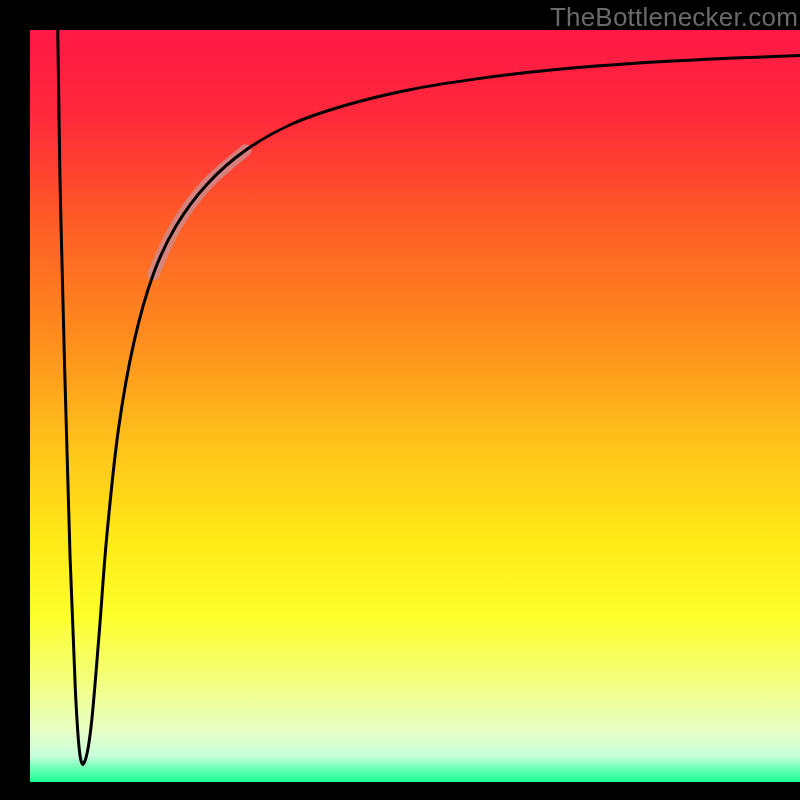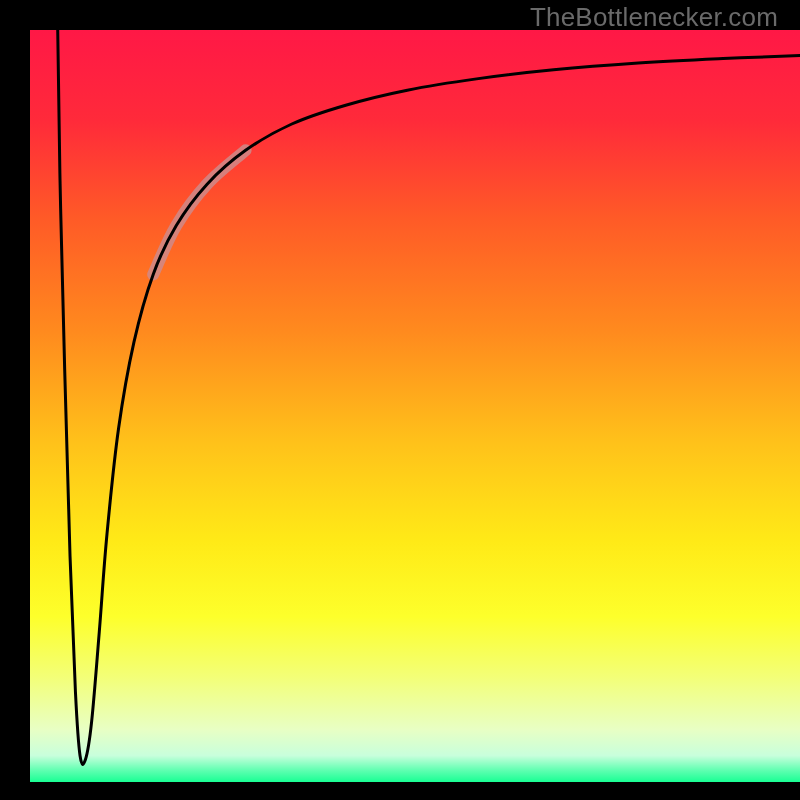--- a/index.html
+++ b/index.html
@@ -12,21 +12,21 @@
     font-family: Arial, Helvetica, sans-serif;
   }
   .chart-wrap {
     position: relative;
     width: 800px;
     height: 800px;
   }
   .watermark {
     position: absolute;
     top: 2px;
-    right: 22px;
+    right: 2px;
     font-size: 26px;
     font-weight: 400;
     color: #6a6a6a;
     letter-spacing: 0.2px;
     user-select: none;
   }
   svg.plot {
     position: absolute;
     inset: 0;
     width: 800px;

